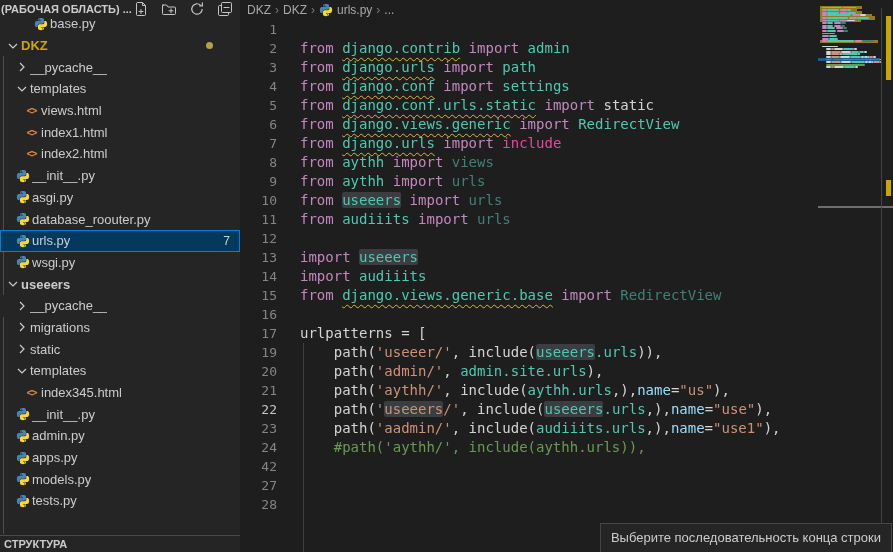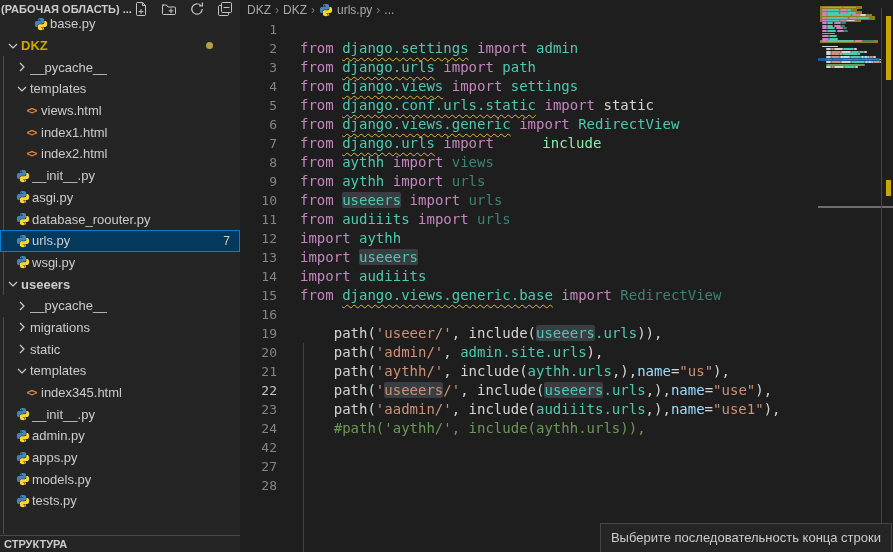--- a/index.html
+++ b/index.html
@@ -358,35 +358,36 @@
           </span>
           <span>urls.py</span>
         </span>
         <span class="crumb-sep">›</span>
         <span class="crumb">
           <span>...</span>
         </span>
       </div>
     <div class="code" id="code">
         <div class="code-line"><span class="line-number">1</span><span class="line-content"></span></div>
-        <div class="code-line"><span class="line-number">2</span><span class="line-content"><span style="color: rgb(197, 134, 192);">from </span><span class="squiggle" style="color: rgb(78, 201, 176);">django.settings</span><span style="color: rgb(197, 134, 192);"> import </span><span style="color: rgb(78, 201, 176);">admin</span></span></div>
+        <div class="code-line"><span class="line-number">2</span><span class="line-content"><span style="color: rgb(197, 134, 192);">from </span><span class="squiggle" style="color: rgb(78, 201, 176);">django.contrib</span><span style="color: rgb(197, 134, 192);"> import </span><span style="color: rgb(78, 201, 176);">admin</span></span></div>
         <div class="code-line"><span class="line-number">3</span><span class="line-content"><span style="color: rgb(197, 134, 192);">from </span><span class="squiggle" style="color: rgb(78, 201, 176);">django.urls</span><span style="color: rgb(197, 134, 192);"> import </span><span style="color: rgb(78, 201, 176);">path</span></span></div>
-        <div class="code-line"><span class="line-number">4</span><span class="line-content"><span style="color: rgb(197, 134, 192);">from </span><span class="squiggle" style="color: rgb(78, 201, 176);">django.views</span><span style="color: rgb(197, 134, 192);"> import </span><span style="color: rgb(78, 201, 176);">settings</span></span></div>
+        <div class="code-line"><span class="line-number">4</span><span class="line-content"><span style="color: rgb(197, 134, 192);">from </span><span class="squiggle" style="color: rgb(78, 201, 176);">django.conf</span><span style="color: rgb(197, 134, 192);"> import </span><span style="color: rgb(78, 201, 176);">settings</span></span></div>
         <div class="code-line"><span class="line-number">5</span><span class="line-content"><span style="color: rgb(197, 134, 192);">from </span><span class="squiggle" style="color: rgb(78, 201, 176);">django.conf.urls.static</span><span style="color: rgb(197, 134, 192);"> import </span><span style="color: rgb(212, 212, 212);">static</span></span></div>
         <div class="code-line"><span class="line-number">6</span><span class="line-content"><span style="color: rgb(197, 134, 192);">from </span><span class="squiggle" style="color: rgb(78, 201, 176);">django.views.generic</span><span style="color: rgb(197, 134, 192);"> import </span><span style="color: rgb(78, 201, 176);">RedirectView</span></span></div>
-        <div class="code-line"><span class="line-number">7</span><span class="line-content"><span style="color: rgb(197, 134, 192);">from </span><span class="squiggle" style="color: rgb(78, 201, 176);">django.urls</span><span style="color: rgb(197, 134, 192);"> import </span><span style="color: #86efac; margin-left: 40px;">include</span></span></div>
+        <div class="code-line"><span class="line-number">7</span><span class="line-content"><span style="color: rgb(197, 134, 192);">from </span><span class="squiggle" style="color: rgb(78, 201, 176);">django.urls</span><span style="color: rgb(197, 134, 192);"> import </span><span style="color: #ec4899;">include</span></span></div>
         <div class="code-line"><span class="line-number">8</span><span class="line-content"><span style="color: rgb(197, 134, 192);">from </span><span style="color: rgb(78, 201, 176);">aythh</span><span style="color: rgb(197, 134, 192);"> import </span><span style="color: rgb(62, 130, 116);">views</span></span></div>
         <div class="code-line"><span class="line-number">9</span><span class="line-content"><span style="color: rgb(197, 134, 192);">from </span><span style="color: rgb(78, 201, 176);">aythh</span><span style="color: rgb(197, 134, 192);"> import </span><span style="color: rgb(62, 130, 116);">urls</span></span></div>
         <div class="code-line"><span class="line-number">10</span><span class="line-content"><span style="color: rgb(197, 134, 192);">from </span><span class="occurrence" style="color: rgb(78, 201, 176);">useeers</span><span style="color: rgb(197, 134, 192);"> import </span><span style="color: rgb(62, 130, 116);">urls</span></span></div>
         <div class="code-line"><span class="line-number">11</span><span class="line-content"><span style="color: rgb(197, 134, 192);">from </span><span style="color: rgb(78, 201, 176);">audiiits</span><span style="color: rgb(197, 134, 192);"> import </span><span style="color: rgb(62, 130, 116);">urls</span></span></div>
-        <div class="code-line"><span class="line-number">12</span><span class="line-content"><span style="color: rgb(197, 134, 192);">import </span><span style="color: rgb(78, 201, 176);">aythh</span></span></div>
+        <div class="code-line"><span class="line-number">12</span></div>
         <div class="code-line"><span class="line-number">13</span><span class="line-content"><span style="color: rgb(197, 134, 192);">import </span><span class="occurrence" style="color: rgb(78, 201, 176);">useeers</span></span></div>
         <div class="code-line"><span class="line-number">14</span><span class="line-content"><span style="color: rgb(197, 134, 192);">import </span><span style="color: rgb(78, 201, 176);">audiiits</span></span></div>
         <div class="code-line"><span class="line-number">15</span><span class="line-content"><span style="color: rgb(197, 134, 192);">from </span><span class="squiggle" style="color: rgb(78, 201, 176);">django.views.generic.base</span><span style="color: rgb(197, 134, 192);"> import </span><span style="color: rgb(62, 130, 116);">RedirectView</span></span></div>
         <div class="code-line"><span class="line-number">16</span><span class="line-content"></span></div>
+        <div class="code-line"><span class="line-number">17</span><span class="line-content"><span style="color: rgb(212, 212, 212);">urlpatterns = [</span></span></div>
         <div class="code-line"><span class="line-number">19</span><span class="line-content"><span style="color: rgb(212, 212, 212);">    path(</span><span style="color: rgb(206, 145, 120);">'useeer/'</span><span style="color: rgb(212, 212, 212);">, include(</span><span class="occurrence" style="color: rgb(78, 201, 176);">useeers</span><span style="color: rgb(78, 201, 176);">.urls</span><span style="color: rgb(212, 212, 212);">)),</span></span></div>
         <div class="code-line"><span class="line-number">20</span><span class="line-content"><span style="color: rgb(212, 212, 212);">    path(</span><span style="color: rgb(206, 145, 120);">'admin/'</span><span style="color: rgb(212, 212, 212);">, </span><span style="color: rgb(78, 201, 176);">admin.site.urls</span><span style="color: rgb(212, 212, 212);">),</span></span></div>
         <div class="code-line"><span class="line-number">21</span><span class="line-content"><span style="color: rgb(212, 212, 212);">    path(</span><span style="color: rgb(206, 145, 120);">'aythh/'</span><span style="color: rgb(212, 212, 212);">, include(</span><span style="color: rgb(78, 201, 176);">aythh.urls</span><span style="color: rgb(212, 212, 212);">,),</span><span style="color: rgb(156, 220, 254);">name</span><span style="color: rgb(212, 212, 212);">=</span><span style="color: rgb(206, 145, 120);">"us"</span><span style="color: rgb(212, 212, 212);">),</span></span></div>
         <div class="code-line"><span class="line-number active">22</span><span class="line-content"><span style="color: rgb(212, 212, 212);">    path(</span><span style="color: rgb(206, 145, 120);">'</span><span class="occurrence" style="color: rgb(206, 145, 120);">useeers</span><span style="color: rgb(206, 145, 120);">/'</span><span style="color: rgb(212, 212, 212);">, include(</span><span class="occurrence" style="color: rgb(78, 201, 176);">useeers</span><span style="color: rgb(78, 201, 176);">.urls</span><span style="color: rgb(212, 212, 212);">,),</span><span style="color: rgb(156, 220, 254);">name</span><span style="color: rgb(212, 212, 212);">=</span><span style="color: rgb(206, 145, 120);">"use"</span><span style="color: rgb(212, 212, 212);">),</span></span></div>
         <div class="code-line"><span class="line-number">23</span><span class="line-content"><span style="color: rgb(212, 212, 212);">    path(</span><span style="color: rgb(206, 145, 120);">'aadmin/'</span><span style="color: rgb(212, 212, 212);">, include(</span><span style="color: rgb(78, 201, 176);">audiiits.urls</span><span style="color: rgb(212, 212, 212);">,),</span><span style="color: rgb(156, 220, 254);">name</span><span style="color: rgb(212, 212, 212);">=</span><span style="color: rgb(206, 145, 120);">"use1"</span><span style="color: rgb(212, 212, 212);">),</span></span></div>
         <div class="code-line"><span class="line-number">24</span><span class="line-content"><span style="color: rgb(106, 153, 85);">    #path('aythh/', include(aythh.urls)),</span></span></div>
         <div class="code-line"><span class="line-number">42</span><span class="line-content"></span></div>
         <div class="code-line"><span class="line-number">27</span><span class="line-content"></span></div>
         <div class="code-line"><span class="line-number">28</span><span class="line-content"></span></div>
       </div>

